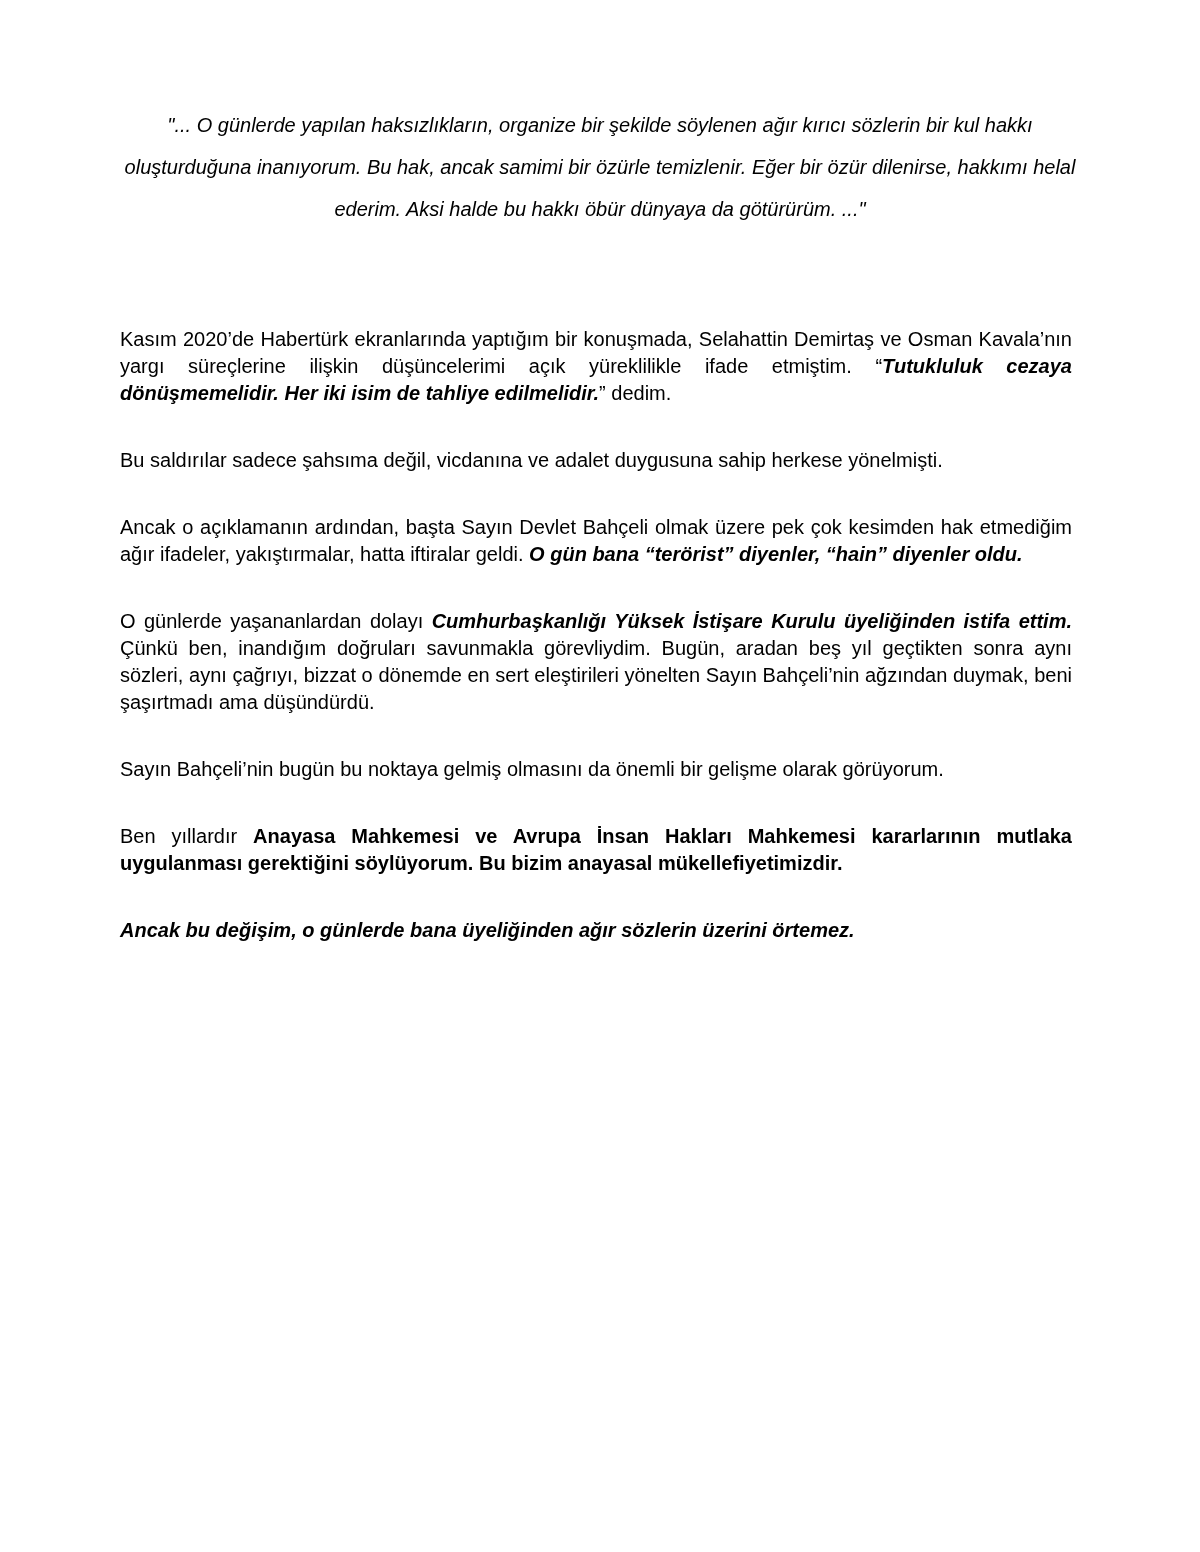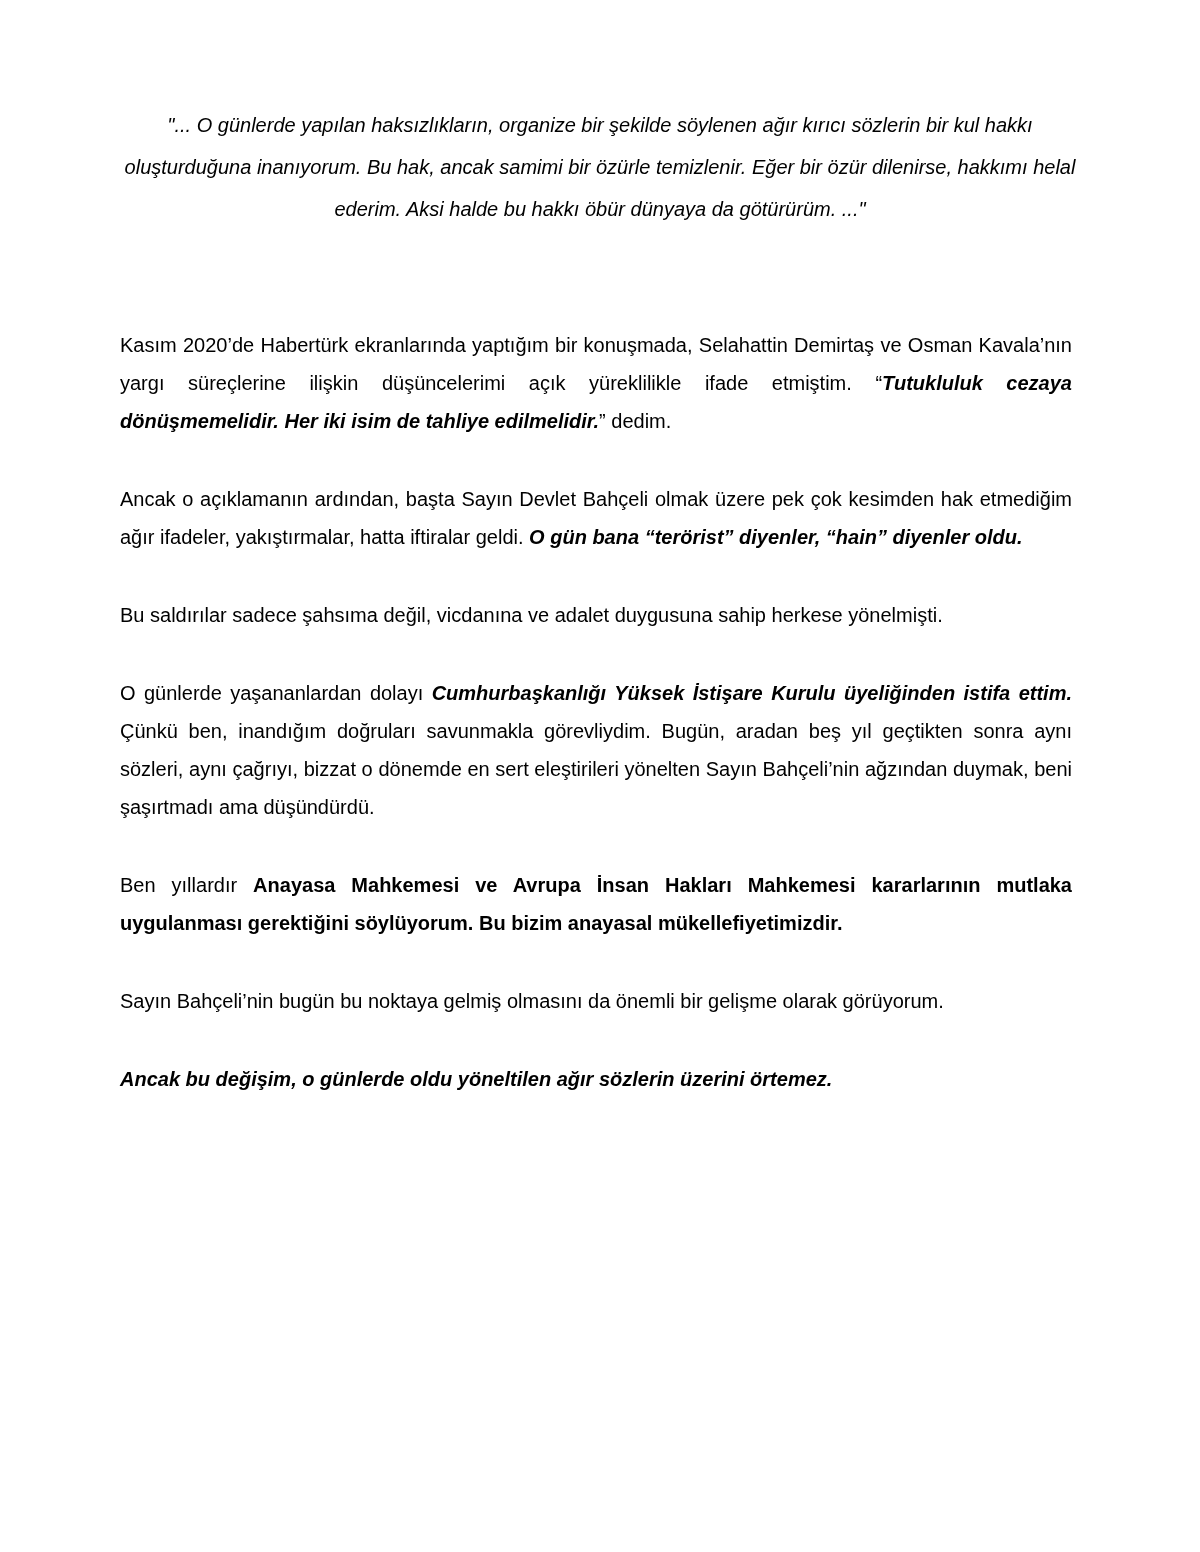--- a/index.html
+++ b/index.html
@@ -22,36 +22,36 @@
   }
   .quote {
     text-align: center;
     font-style: italic;
     font-weight: normal;
     line-height: 42px;
     margin: 0 0 96px 0;
   }
   .para {
     text-align: justify;
-    line-height: 38px;
+    line-height: 27px;
     margin: 0 8px 40px 0;
   }
   .para:last-child {
     margin-bottom: 0;
   }
   .run-b  { font-weight: bold; }
   .run-bi { font-weight: bold; font-style: italic; }
 </style>
 </head>
 <body>
 
 <main class="page">
   <div class="quote">"... O günlerde yapılan haksızlıkların, organize bir şekilde söylenen ağır kırıcı sözlerin bir kul hakkı oluşturduğuna inanıyorum. Bu hak, ancak samimi bir özürle temizlenir. Eğer bir özür dilenirse, hakkımı helal ederim. Aksi halde bu hakkı öbür dünyaya da götürürüm. ..."</div>
   <div>
       <p class="para"><span>Kasım 2020’de Habertürk ekranlarında yaptığım bir konuşmada, Selahattin Demirtaş ve Osman Kavala’nın yargı süreçlerine ilişkin düşüncelerimi açık yüreklilikle ifade etmiştim. “</span><span class="run-bi">Tutukluluk cezaya dönüşmemelidir. Her iki isim de tahliye edilmelidir.</span><span>” dedim.</span></p>
+      <p class="para"><span>Bu saldırılar sadece şahsıma değil, vicdanına ve adalet duygusuna sahip herkese yönelmişti.</span></p>
       <p class="para"><span>Ancak o açıklamanın ardından, başta Sayın Devlet Bahçeli olmak üzere pek çok kesimden hak etmediğim ağır ifadeler, yakıştırmalar, hatta iftiralar geldi. </span><span class="run-bi">O gün bana “terörist” diyenler, “hain” diyenler oldu.</span></p>
-      <p class="para"><span>Bu saldırılar sadece şahsıma değil, vicdanına ve adalet duygusuna sahip herkese yönelmişti.</span></p>
       <p class="para"><span>O günlerde yaşananlardan dolayı </span><span class="run-bi">Cumhurbaşkanlığı Yüksek İstişare Kurulu üyeliğinden istifa ettim.</span><span> Çünkü ben, inandığım doğruları savunmakla görevliydim. Bugün, aradan beş yıl geçtikten sonra aynı sözleri, aynı çağrıyı, bizzat o dönemde en sert eleştirileri yönelten Sayın Bahçeli’nin ağzından duymak, beni şaşırtmadı ama düşündürdü.</span></p>
+      <p class="para"><span>Sayın Bahçeli’nin bugün bu noktaya gelmiş olmasını da önemli bir gelişme olarak görüyorum.</span></p>
       <p class="para"><span>Ben yıllardır </span><span class="run-b">Anayasa Mahkemesi ve Avrupa İnsan Hakları Mahkemesi kararlarının mutlaka uygulanması gerektiğini söylüyorum. Bu bizim anayasal mükellefiyetimizdir.</span></p>
-      <p class="para"><span>Sayın Bahçeli’nin bugün bu noktaya gelmiş olmasını da önemli bir gelişme olarak görüyorum.</span></p>
-      <p class="para"><span class="run-bi">Ancak bu değişim, o günlerde oldu yöneltilen ağır sözlerin üzerini örtemez.</span></p>
+      <p class="para"><span class="run-bi">Ancak bu değişim, o günlerde bana üyeliğinden ağır sözlerin üzerini örtemez.</span></p>
     </div>
 </main>
 
 </body></html>

